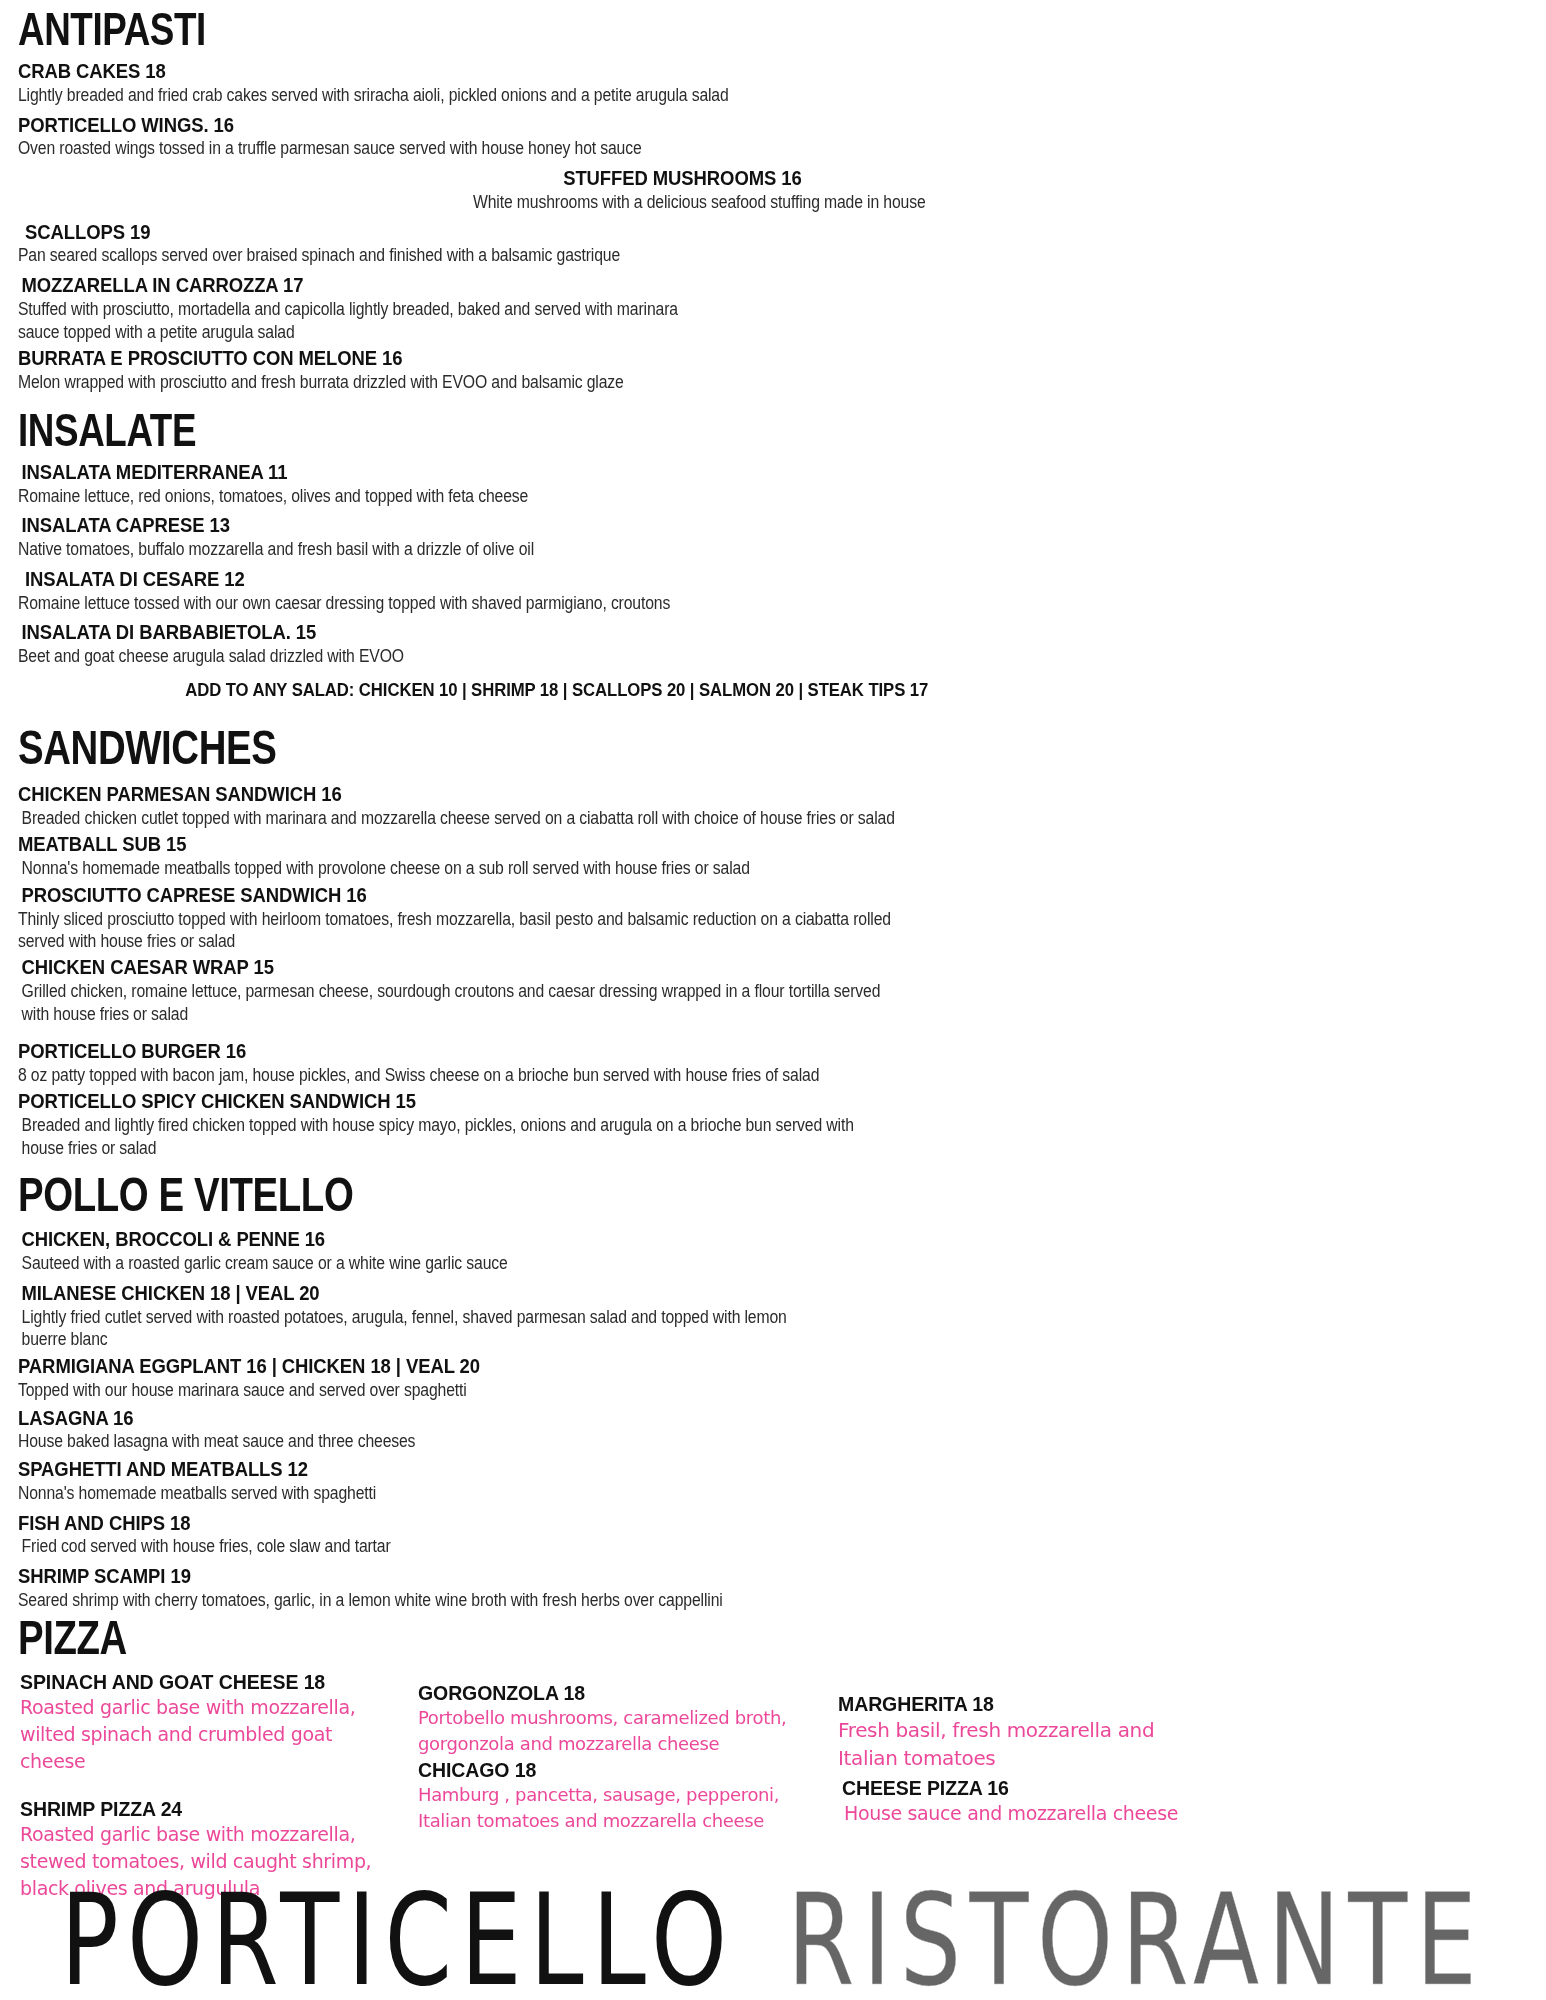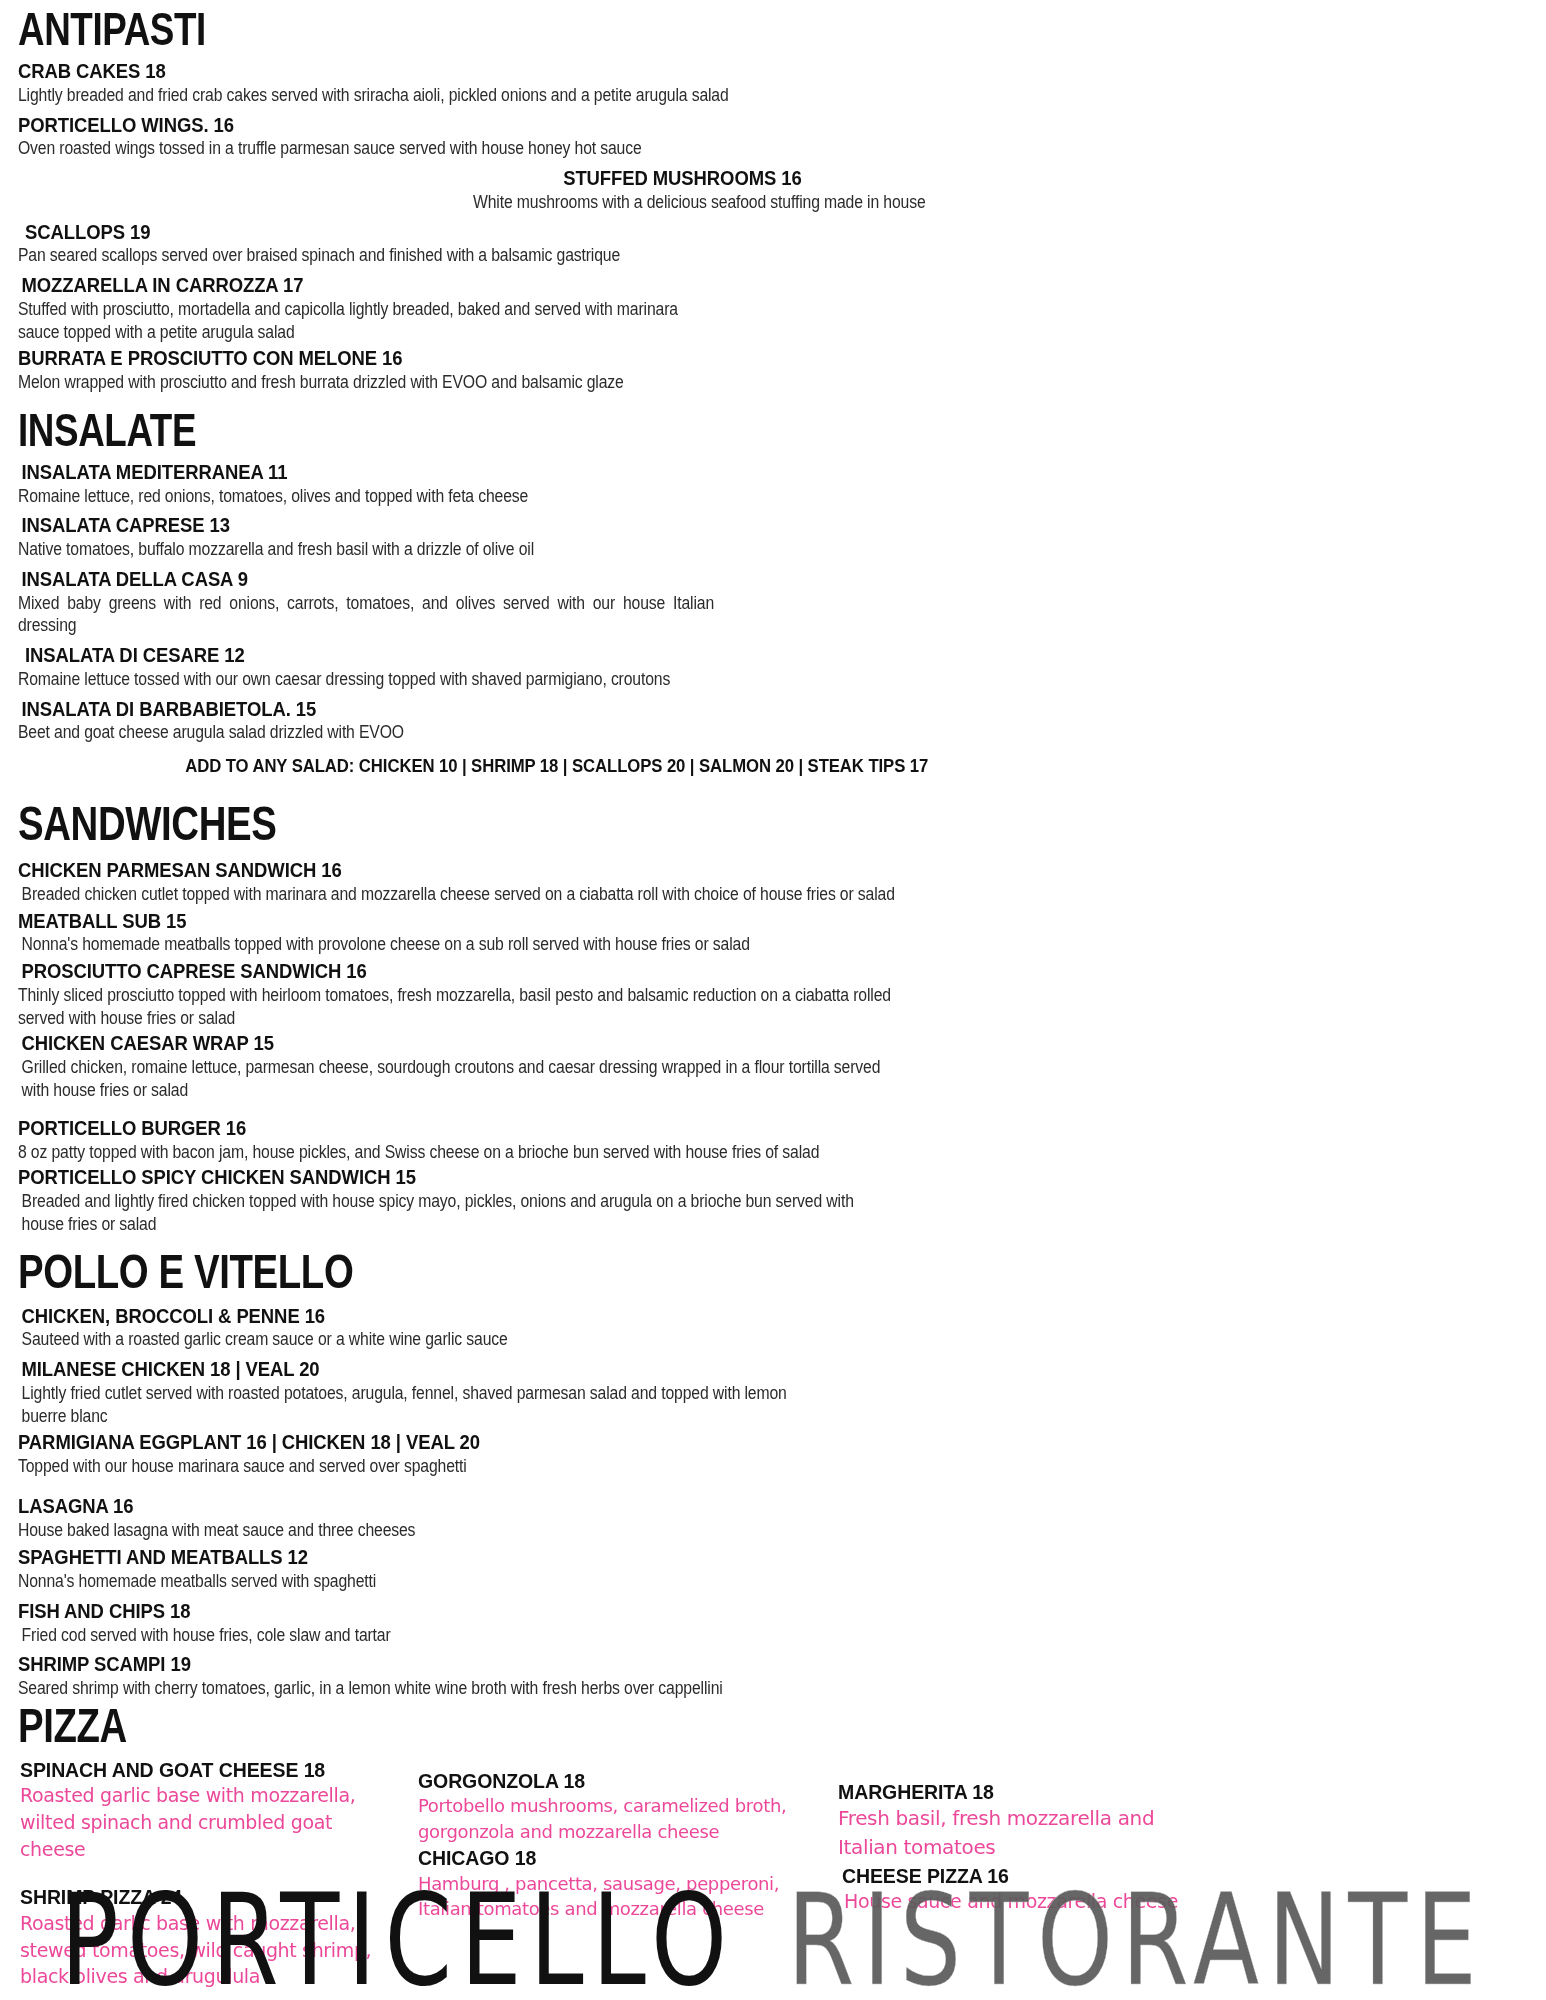--- a/index.html
+++ b/index.html
@@ -214,27 +214,20 @@
         </div>
     </div>
 
     <div class="item" style="margin-top:6px;">
       <div class="item-name indent-1">INSALATA CAPRESE  13</div>
       <div class="item-desc">
           <span class="l">Native tomatoes, buffalo mozzarella and fresh basil with a drizzle of olive oil</span>
         </div>
     </div>
 
-    <div class="item" style="margin-top:6px;">
-      <div class="item-name indent-1">INSALATA DELLA CASA 9</div>
-      <div class="item-desc">
-        <span class="lj">Mixed baby greens with red onions, carrots, tomatoes, and olives served with our house Italian</span>
-        <span class="l">dressing</span>
-      </div>
-    </div>
 
     <div class="item" style="margin-top:6px;">
       <div class="item-name indent-2">INSALATA DI CESARE   12</div>
       <div class="item-desc">
           <span class="l">Romaine lettuce tossed with our own caesar dressing topped with shaved parmigiano, croutons</span>
         </div>
     </div>
 
     <div class="item" style="margin-top:6px;">
       <div class="item-name indent-1">INSALATA DI BARBABIETOLA. 15</div>
@@ -313,21 +306,21 @@
       </div>
     </div>
 
     <div class="item" style="margin-top:3px;">
       <div class="item-name">PARMIGIANA EGGPLANT 16 | CHICKEN 18 | VEAL 20</div>
       <div class="item-desc">
           <span class="l">Topped with our house marinara sauce and served over spaghetti</span>
         </div>
     </div>
 
-    <div class="item" style="margin-top:16px;">
+    <div class="item" style="margin-top:4px;">
       <div class="item-name">LASAGNA 16</div>
       <div class="item-desc">
           <span class="l">House baked lasagna with meat sauce and three cheeses</span>
         </div>
     </div>
 
     <div class="item" style="margin-top:4px;">
       <div class="item-name">SPAGHETTI AND MEATBALLS 12</div>
       <div class="item-desc">
           <span class="l">Nonna's homemade meatballs served with spaghetti</span>

